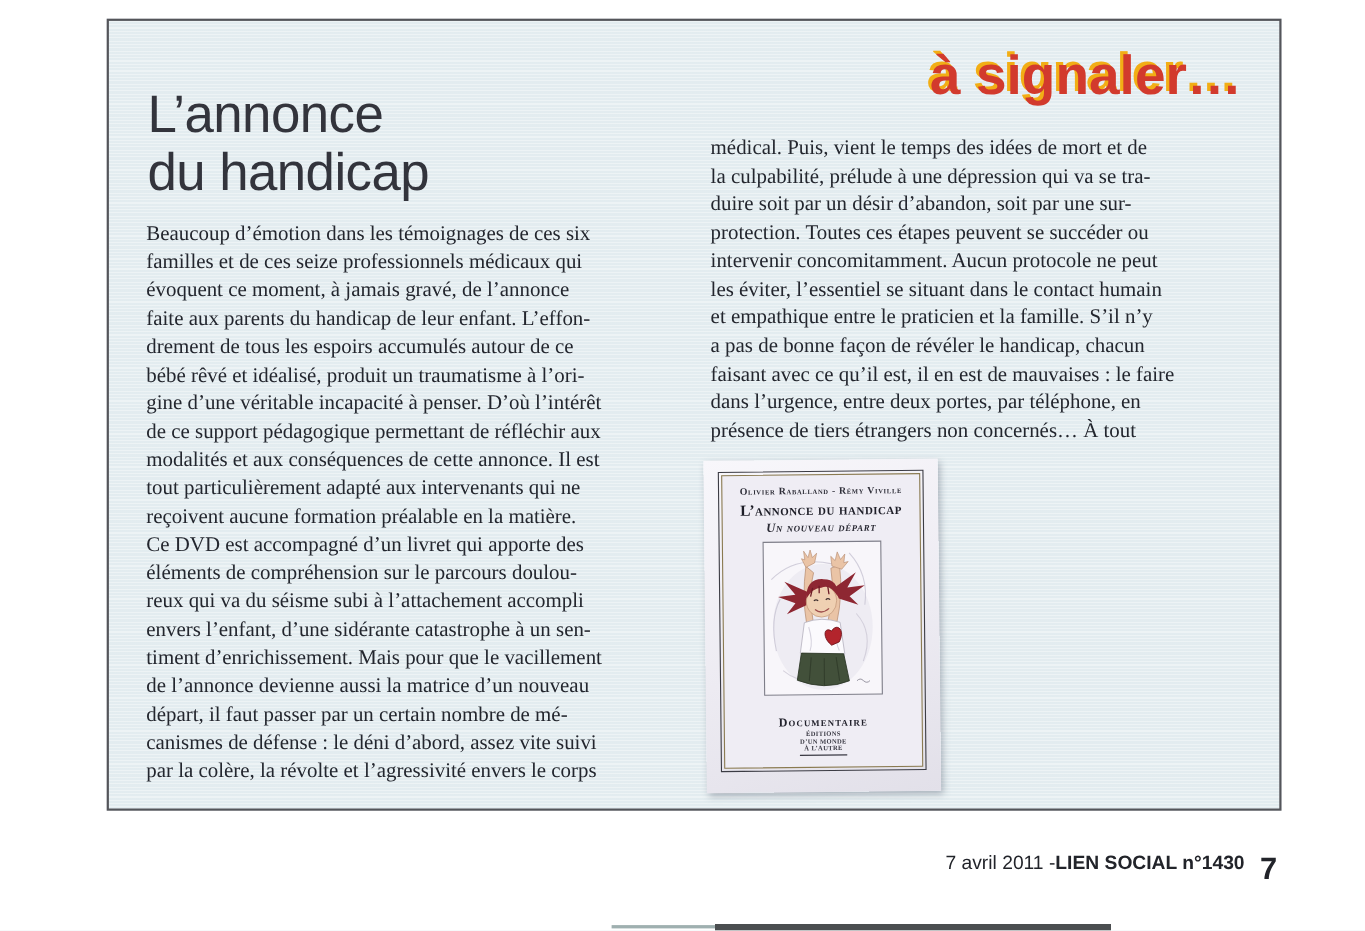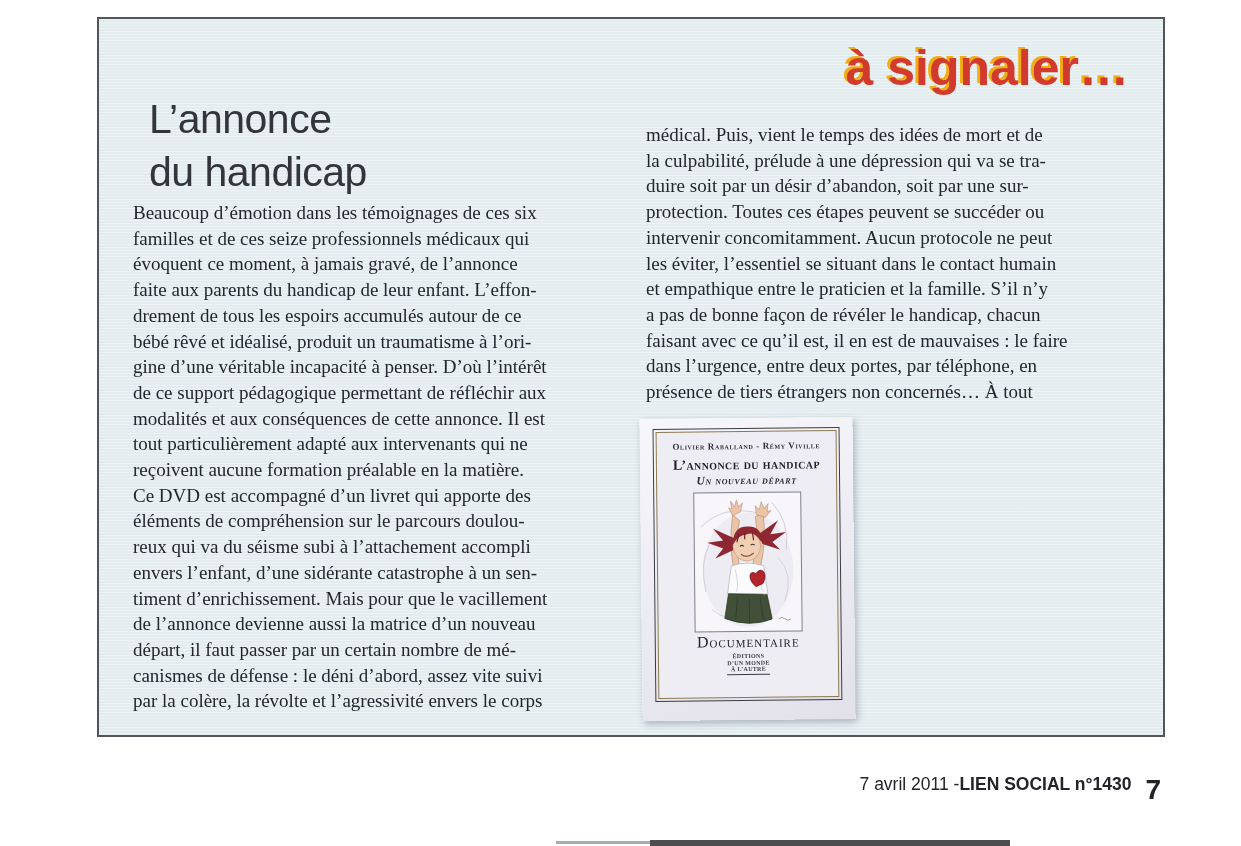--- a/index.html
+++ b/index.html
@@ -11,22 +11,22 @@
     position:absolute;left:97px;top:17px;width:1064px;height:716px;
     background:#e7eff2;border:2px solid #54555a;
     background-image:repeating-linear-gradient(180deg,rgba(255,255,255,.25) 0 1px,rgba(190,210,220,.10) 1px 3px);
   }
   .signaler{
     position:absolute;top:20px;right:34px;
     font-size:50px;font-weight:700;letter-spacing:0px;color:#d23a2d;
     text-shadow:-3px -2px 0 #f2ae15;
   }
   .title{
-    position:absolute;left:34px;top:58px;margin:16px;
-    font-size:41px;line-height:53px;font-weight:400;letter-spacing:-0.5px;
+    position:absolute;left:34px;top:58px;margin:1px;
+    font-size:48px;line-height:53px;font-weight:400;letter-spacing:-0.5px;
     color:#33343c;white-space:pre-line;
   }
   .bodytext{
     font-family:"Liberation Serif",serif;font-size:19px;line-height:25.7px;
     color:#23262e;white-space:pre-line;
   }
   .col-left{position:absolute;left:34px;top:181px;width:500px;}
   .col-right{position:absolute;left:547px;top:103px;width:500px;}
   .col-wrap{position:absolute;left:766px;top:386px;width:278px;}
 
@@ -45,21 +45,21 @@
     font-family:"Liberation Serif",serif;text-align:center;
   }
   .dvd-authors{margin-top:9px;font-size:9px;font-weight:700;font-variant:small-caps;
     letter-spacing:.6px;color:#2e2e38;}
   .dvd-title{margin-top:6px;font-size:14px;font-weight:700;font-variant:small-caps;
     letter-spacing:.4px;color:#1e1e28;}
   .dvd-subtitle{margin-top:1px;font-size:11.5px;font-weight:700;font-style:italic;
     font-variant:small-caps;letter-spacing:.6px;color:#2a2a34;}
   .dvd-illus{margin-top:6px;width:106px;height:138px;border:1px solid #7d7d88;
     background:#f8f6fa;overflow:hidden;}
-  .dvd-genre{margin-top:1px;font-size:16px;font-weight:400;font-variant:small-caps;
+  .dvd-genre{margin-top:19px;font-size:11px;font-weight:700;font-variant:small-caps;
     letter-spacing:1px;color:#22222c;}
   .dvd-publisher{margin-top:2px;font-size:6px;line-height:6.5px;font-weight:700;
     text-transform:uppercase;color:#3a3a44;border-bottom:1px solid #3a3a44;
     padding-bottom:1px;white-space:pre-line;letter-spacing:.3px;}
 
   
   .caption{
     position:absolute;left:766px;top:565px;width:284px;
     font-size:17px;line-height:23.5px;color:#1d1f24;
   }

